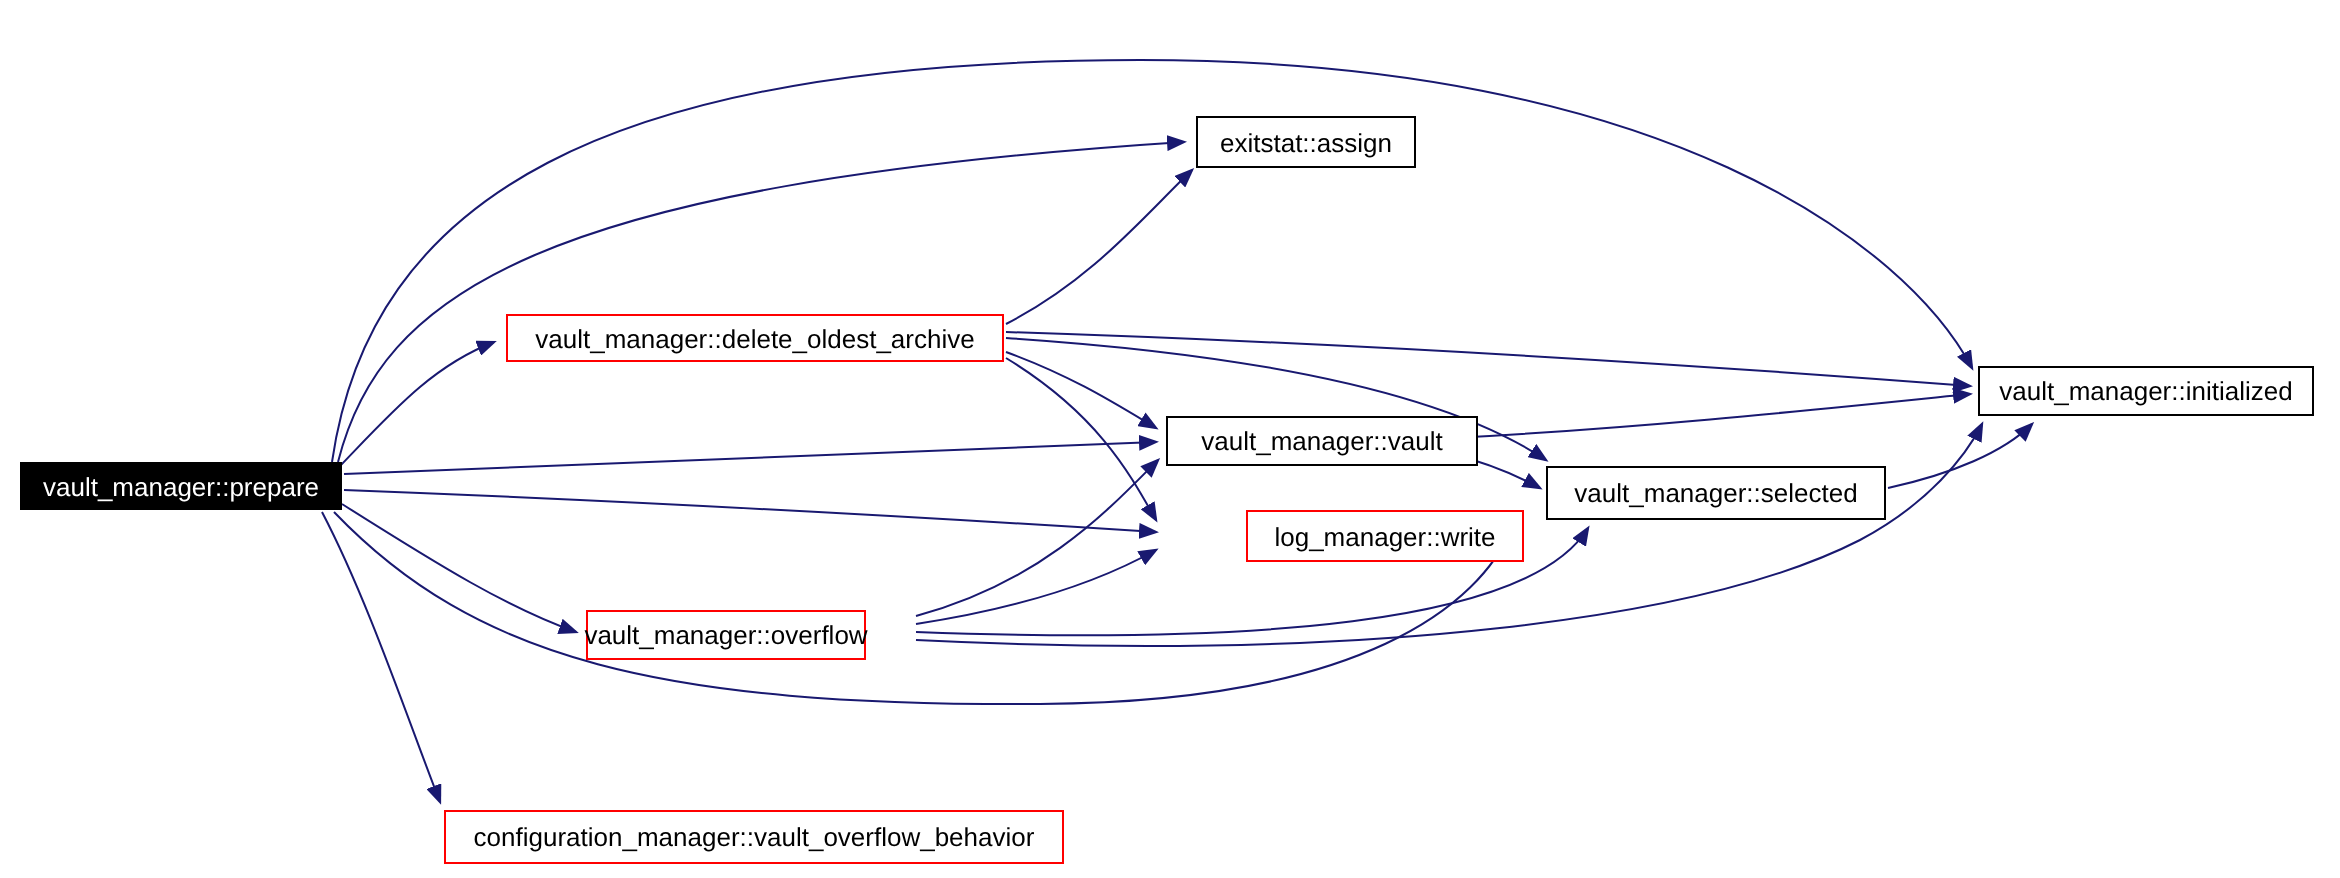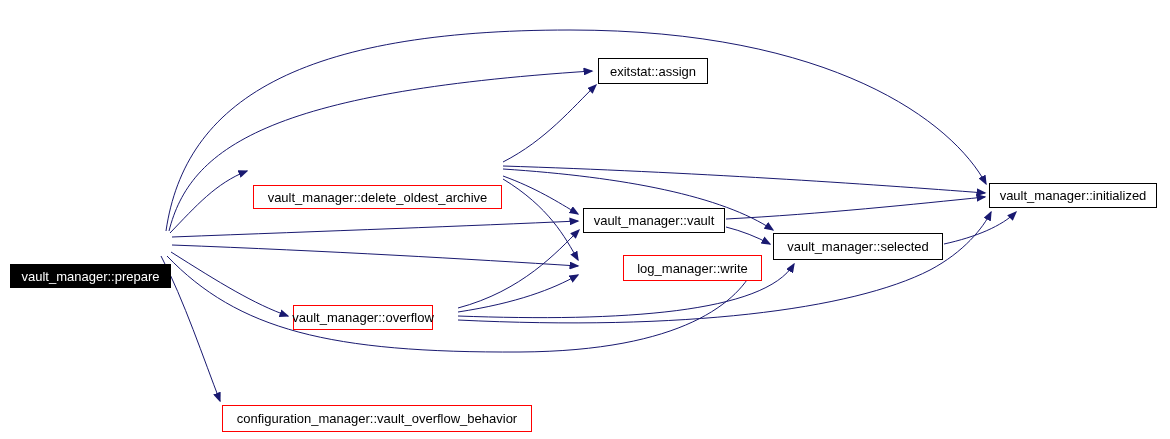--- a/index.html
+++ b/index.html
@@ -37,21 +37,20 @@
     cursor: pointer;
     padding: 0 4px;
   }
   .node.truncated {
     border-color: var(--truncated-border, #ff0000);
   }
   .node.root {
     background: var(--root-fill, #000000);
     color: var(--root-text, #ffffff);
     border-color: var(--root-fill, #000000);
-    margin-top: 33px;
   }
   .edge {
     fill: none;
     stroke: var(--edge-color, #191970);
     stroke-width: 1;
   }
 </style>
 </head>
 <body>
 
@@ -82,23 +81,23 @@
       <path d="M 458,320 C 682,331 852,310 930,270 C 964,252 983,228 991,212" class="edge" marker-end="url(#arrow)"></path>
       <path d="M 726,227 C 742,231 757,237 770,244" class="edge" marker-end="url(#arrow)"></path>
       <path d="M 726,219 C 822,214 916,204 985,197" class="edge" marker-end="url(#arrow)"></path>
       <path d="M 944,244 C 976,237 1002,226 1016,212" class="edge" marker-end="url(#arrow)"></path>
     </svg>
 
   <div class="node root" style="left:10px;  top:231px; width:161px; height:24px;">vault_manager::prepare</div>
 
   <div class="node" style="left:598px; top:58px;  width:110px; height:26px;text-align:center;">exitstat::assign</div>
 
-  <div class="node truncated" style="left:253px; top:157px; width:249px; height:24px;margin-top:28px;">vault_manager::delete_oldest_archive</div>
+  <div class="node truncated" style="left:253px; top:157px; width:249px; height:24px;">vault_manager::delete_oldest_archive</div>
 
-  <div class="node" style="left:583px; top:208px; width:142px; height:25px;">vault_manager::vault</div>
+  <div class="node" style="left:583px; top:208px; width:156px; height:25px;">vault_manager::vault</div>
 
   <div class="node truncated" style="left:583px; top:255px; width:139px; height:26px;margin-left:40px;">log_manager::write</div>
 
   <div class="node truncated" style="left:293px; top:305px; width:140px; height:25px;">vault_manager::overflow</div>
 
   <div class="node" style="left:773px; top:233px; width:170px; height:27px;">vault_manager::selected</div>
 
   <div class="node truncated" style="left:222px; top:405px; width:310px; height:27px;">configuration_manager::vault_overflow_behavior</div>
 
   <div class="node" style="left:989px; top:183px; width:168px; height:25px;">vault_manager::initialized</div>

